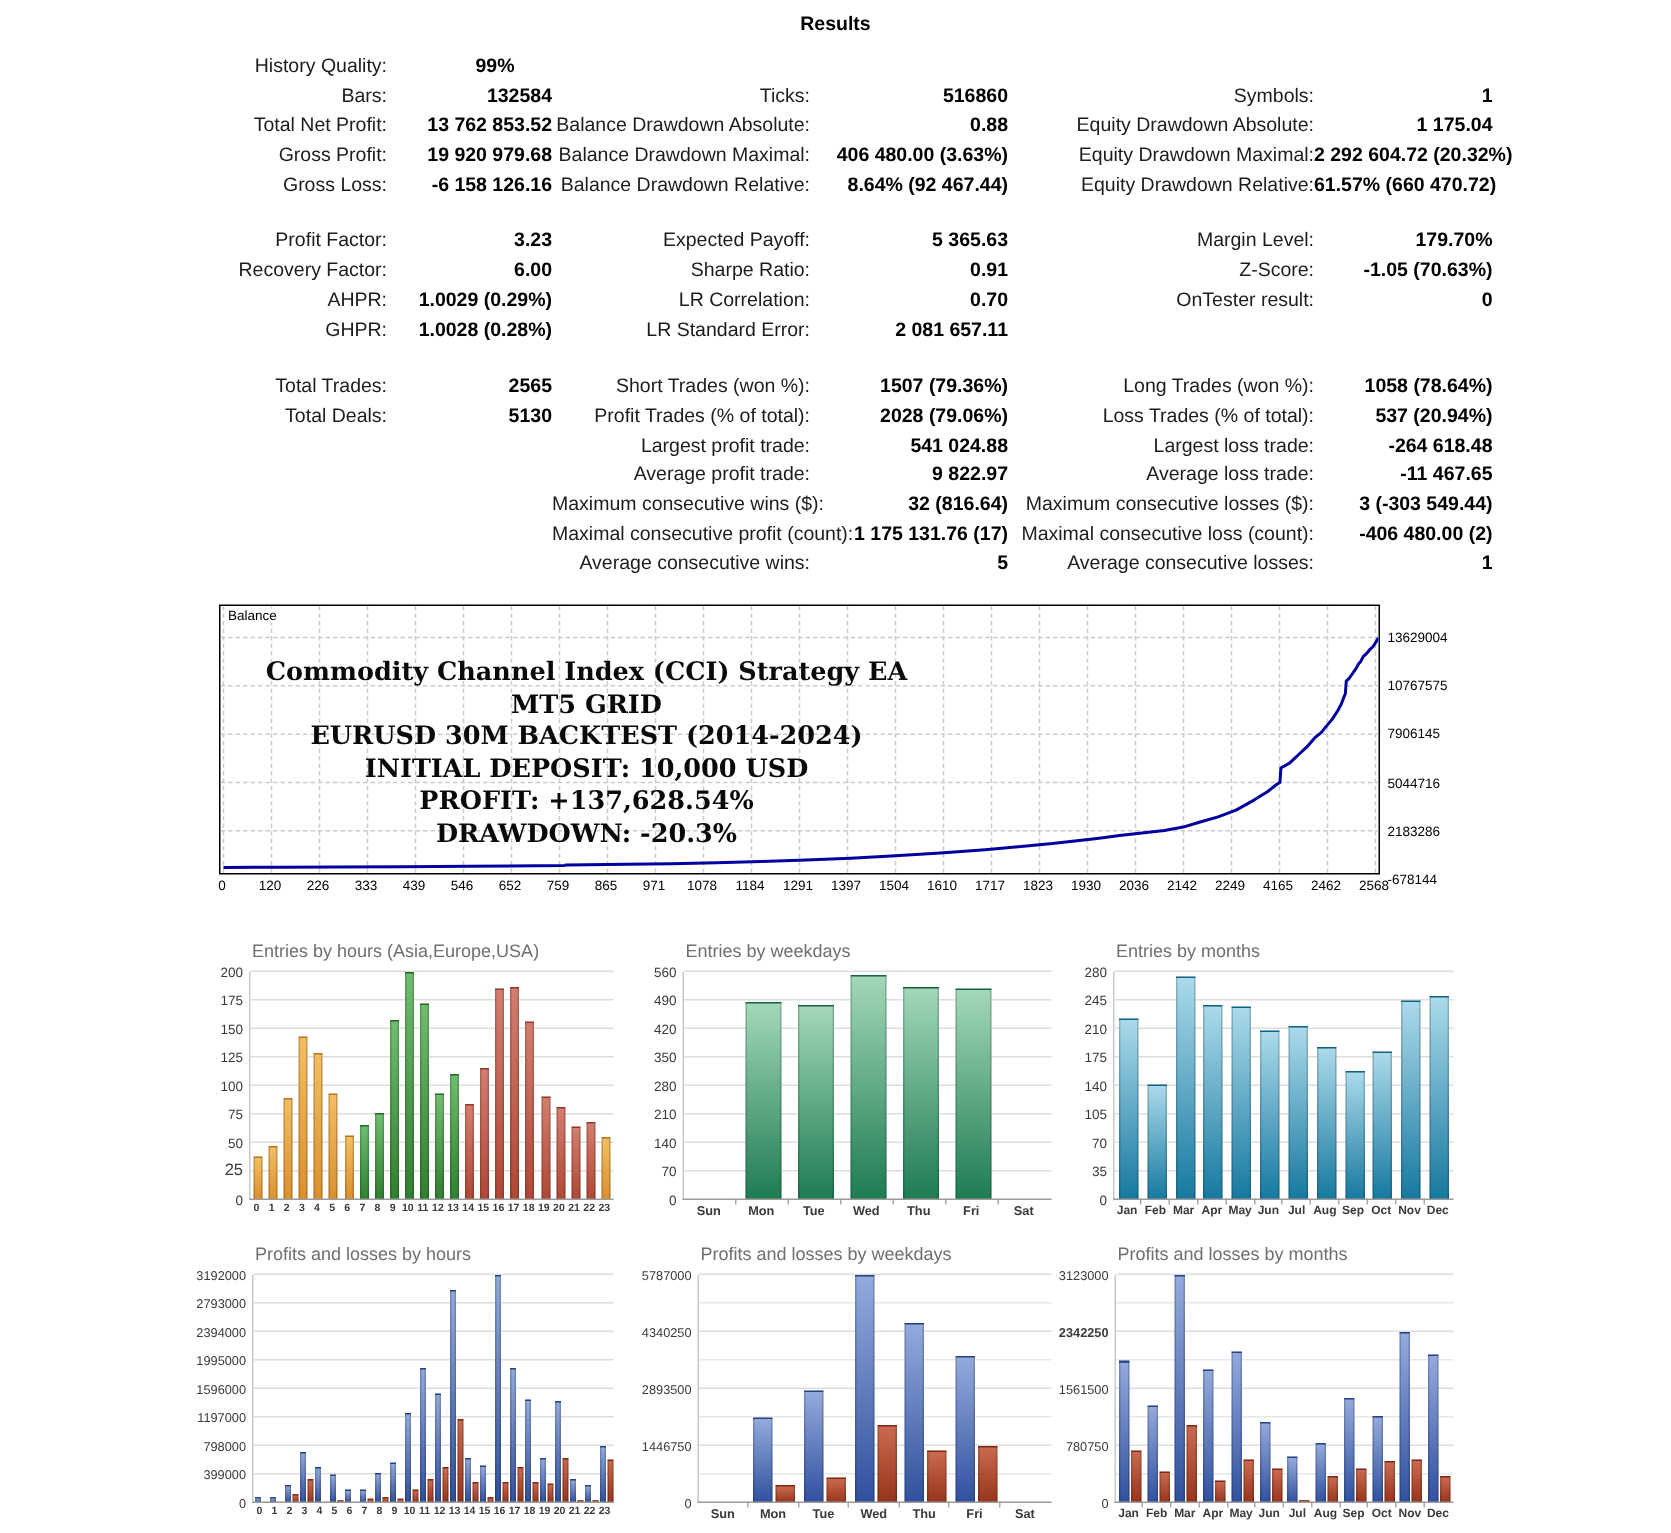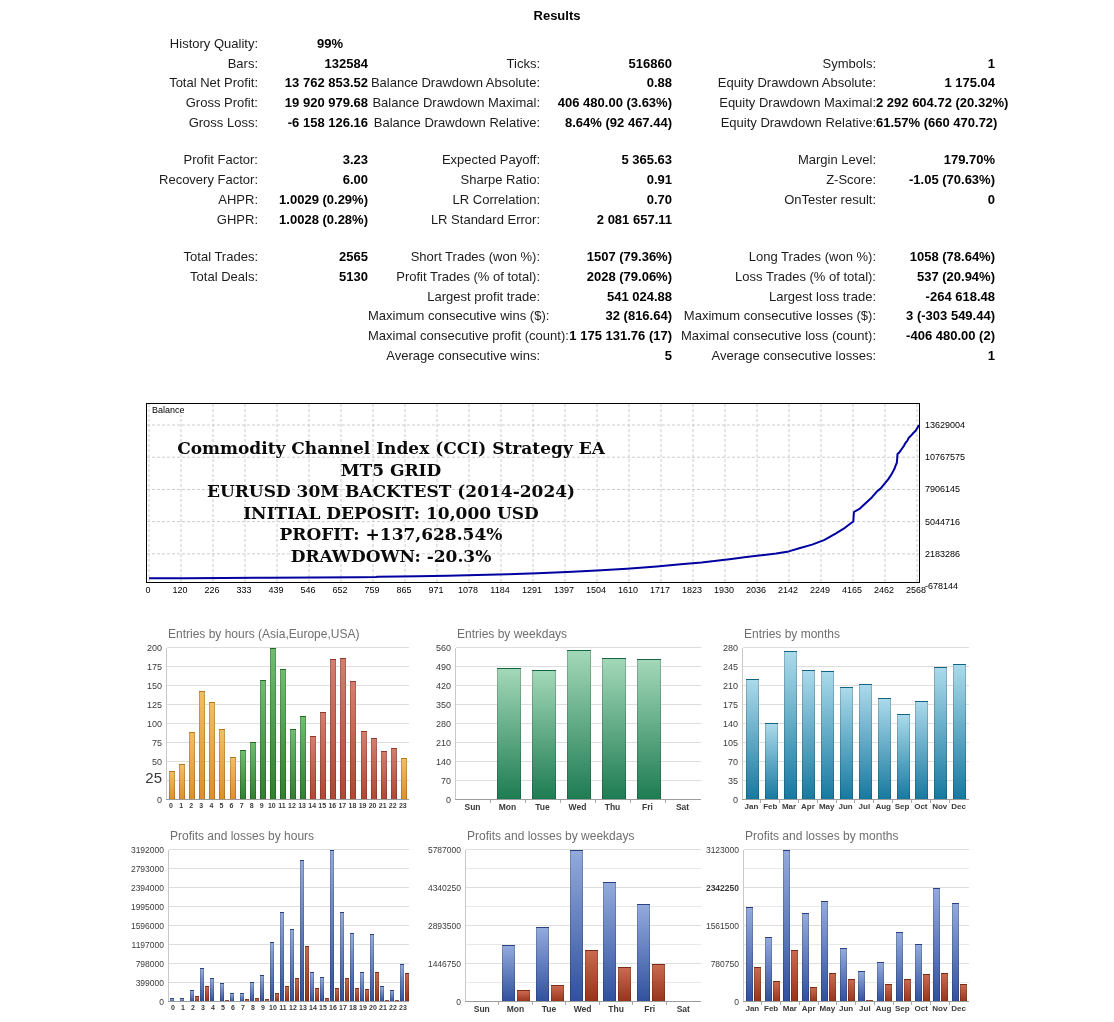--- a/index.html
+++ b/index.html
@@ -136,20 +136,28 @@
         <div class="slab">Loss Trades (% of total):</div>
         <div class="sval">537 (20.94%)</div>
       </div>
       <div class="srow">
         <div class="slab"></div>
         <div class="sval"></div>
         <div class="slab">Largest profit trade:</div>
         <div class="sval">541 024.88</div>
         <div class="slab">Largest loss trade:</div>
         <div class="sval">-264 618.48</div>
+      </div>
+      <div class="srow">
+        <div class="slab"></div>
+        <div class="sval"></div>
+        <div class="slab">Average profit trade:</div>
+        <div class="sval">9 822.97</div>
+        <div class="slab">Average loss trade:</div>
+        <div class="sval">-11 467.65</div>
       </div>
       <div class="srow">
         <div class="slab"></div>
         <div class="sval"></div>
         <div class="slab">Maximum consecutive wins ($):</div>
         <div class="sval">32 (816.64)</div>
         <div class="slab">Maximum consecutive losses ($):</div>
         <div class="sval">3 (-303 549.44)</div>
       </div>
       <div class="srow">
@@ -249,21 +257,21 @@
       <span style="left: 738px;">2462</span>
       <span style="left: 770px;">2568</span>
     </div>
 
   <div id="charts">
       <div class="chart" style="left: 140px; top: 627px;">
         <div class="ctitle" style="margin-left: 28px;">Entries by hours (Asia,Europe,USA)</div>
         <div class="cbody">
           <div class="yaxis" style="width: 26px; height: 152px;">
             <div class="ylab" style="font-size: 9px; bottom: -4.5px;">0</div>
-            <div class="ylab" style="font-size: 15px; bottom: 14.5px; margin-left: 15px;">25</div>
+            <div class="ylab" style="font-size: 11px; bottom: 14.5px; margin-left: 15px;">25</div>
             <div class="ylab" style="font-size: 9px; bottom: 33.5px;">50</div>
             <div class="ylab" style="font-size: 9px; bottom: 52.5px;">75</div>
             <div class="ylab" style="font-size: 9px; bottom: 71.5px;">100</div>
             <div class="ylab" style="font-size: 9px; bottom: 90.5px;">125</div>
             <div class="ylab" style="font-size: 9px; bottom: 109.5px;">150</div>
             <div class="ylab" style="font-size: 9px; bottom: 128.5px;">175</div>
             <div class="ylab" style="font-size: 9px; bottom: 147.5px;">200</div>
           </div>
           <div class="plot" style="width: 242px; height: 152px;">
             <div class="grid" style="bottom: 19px;"></div>

